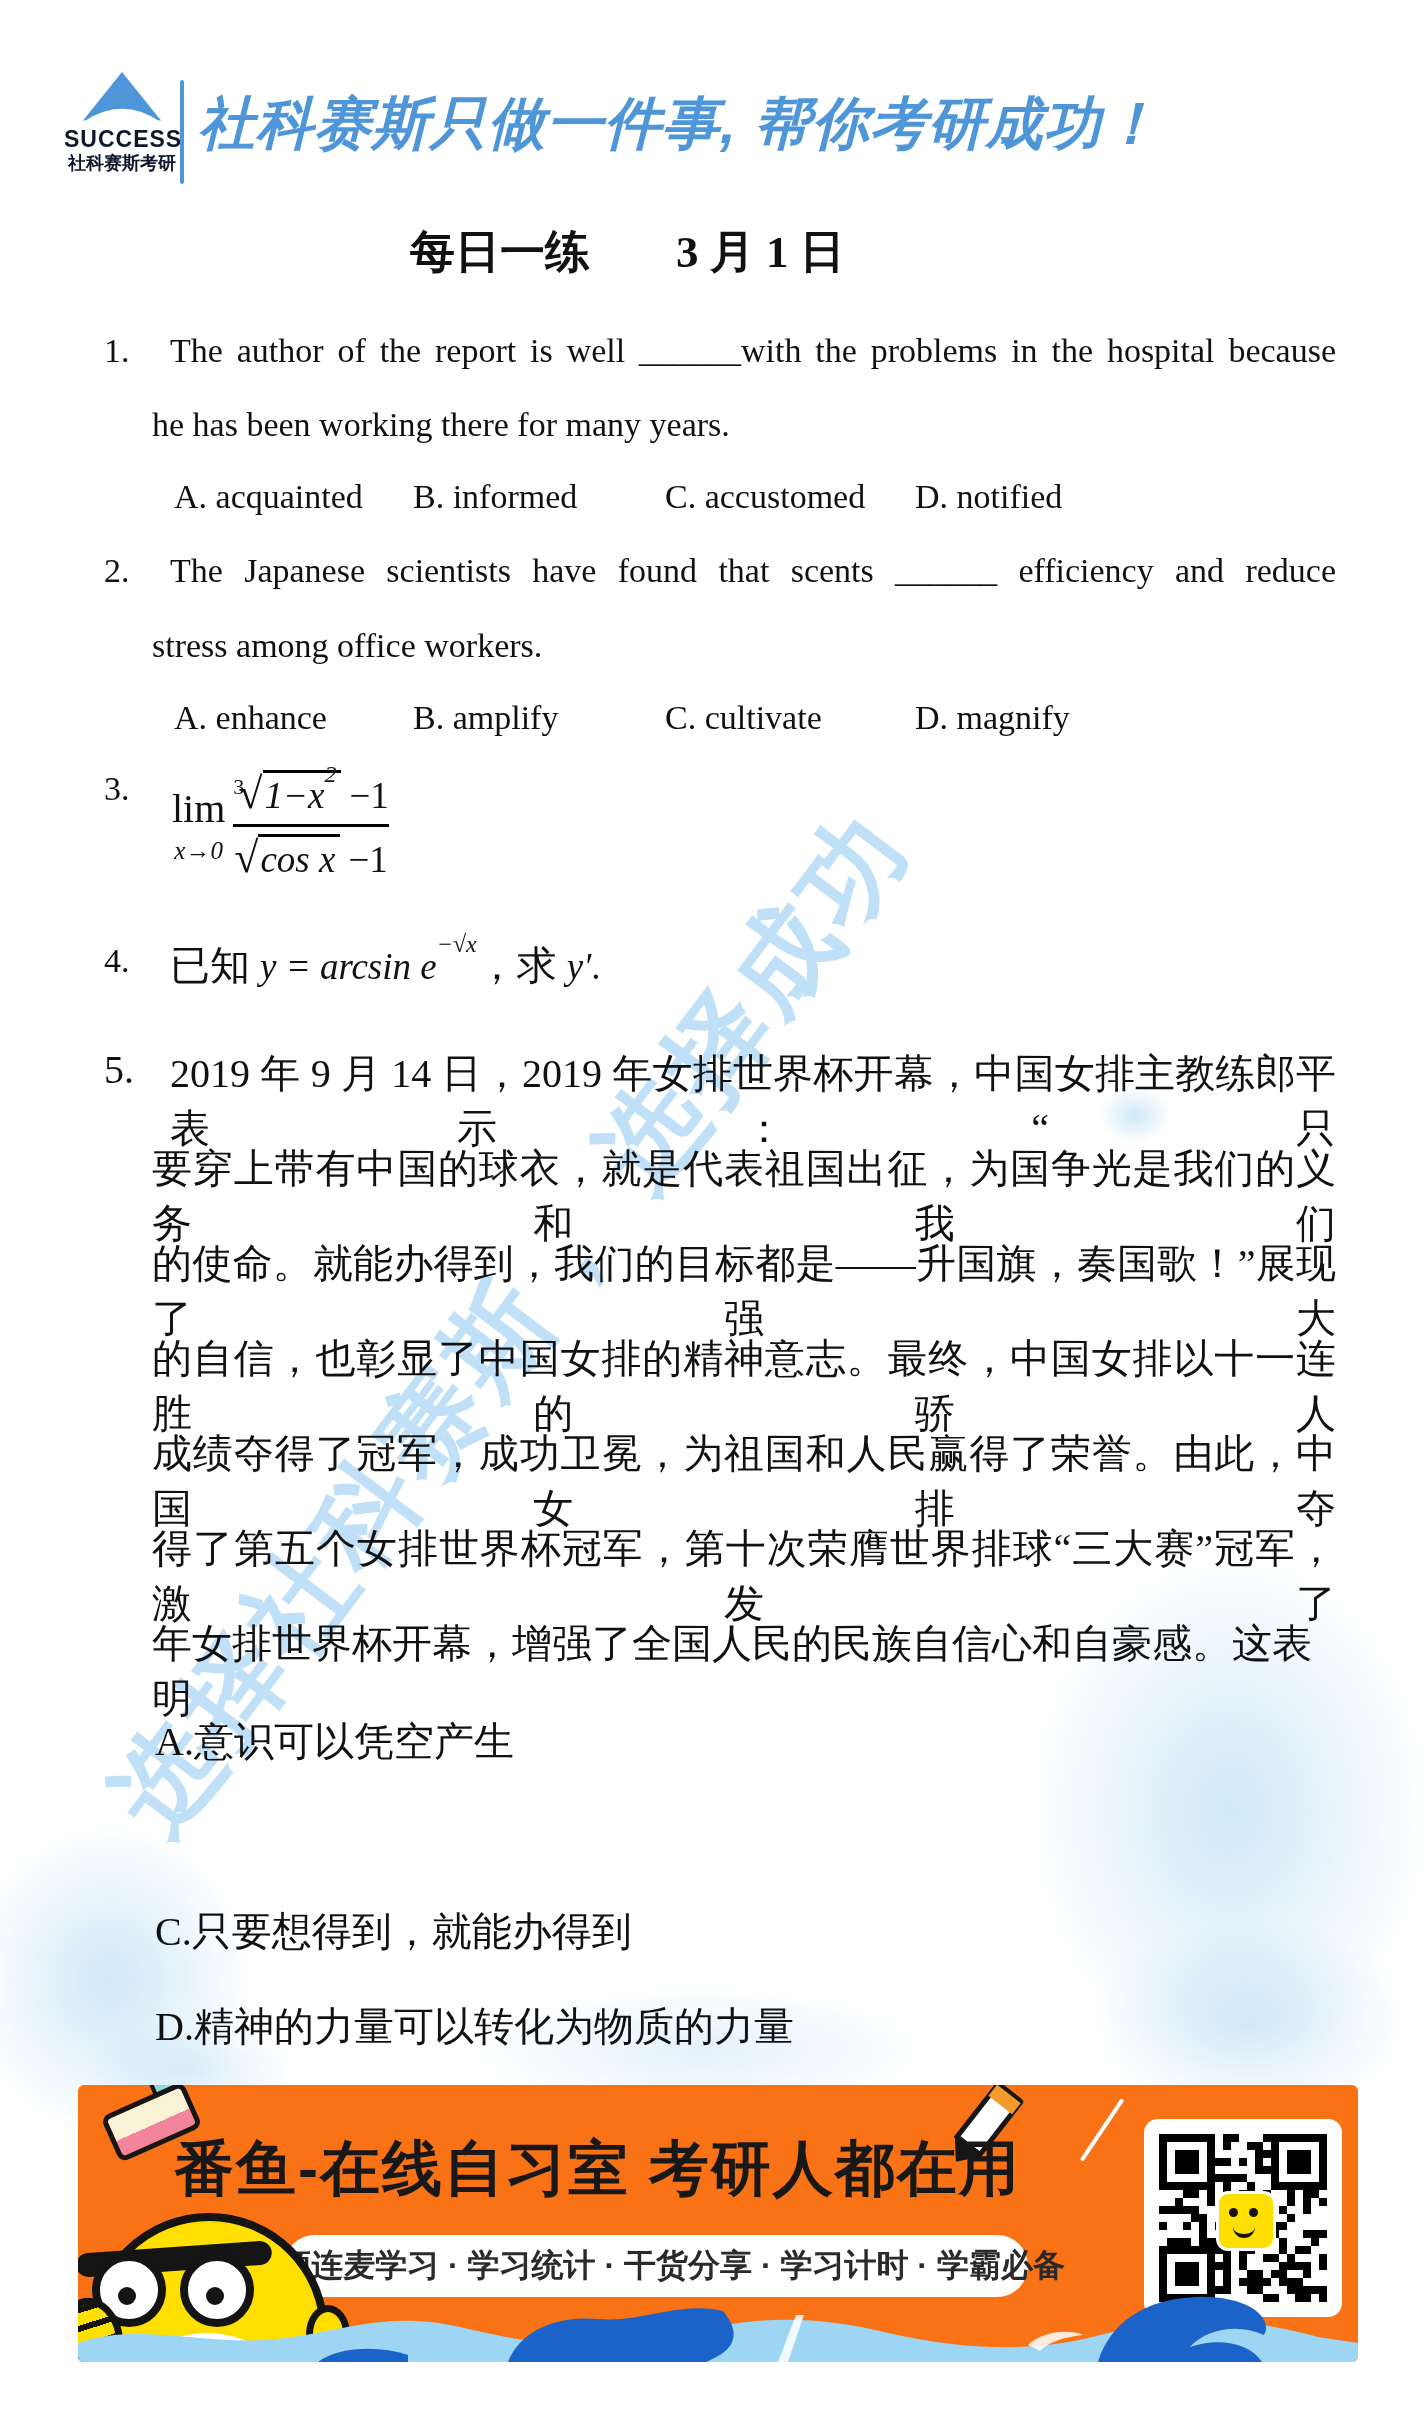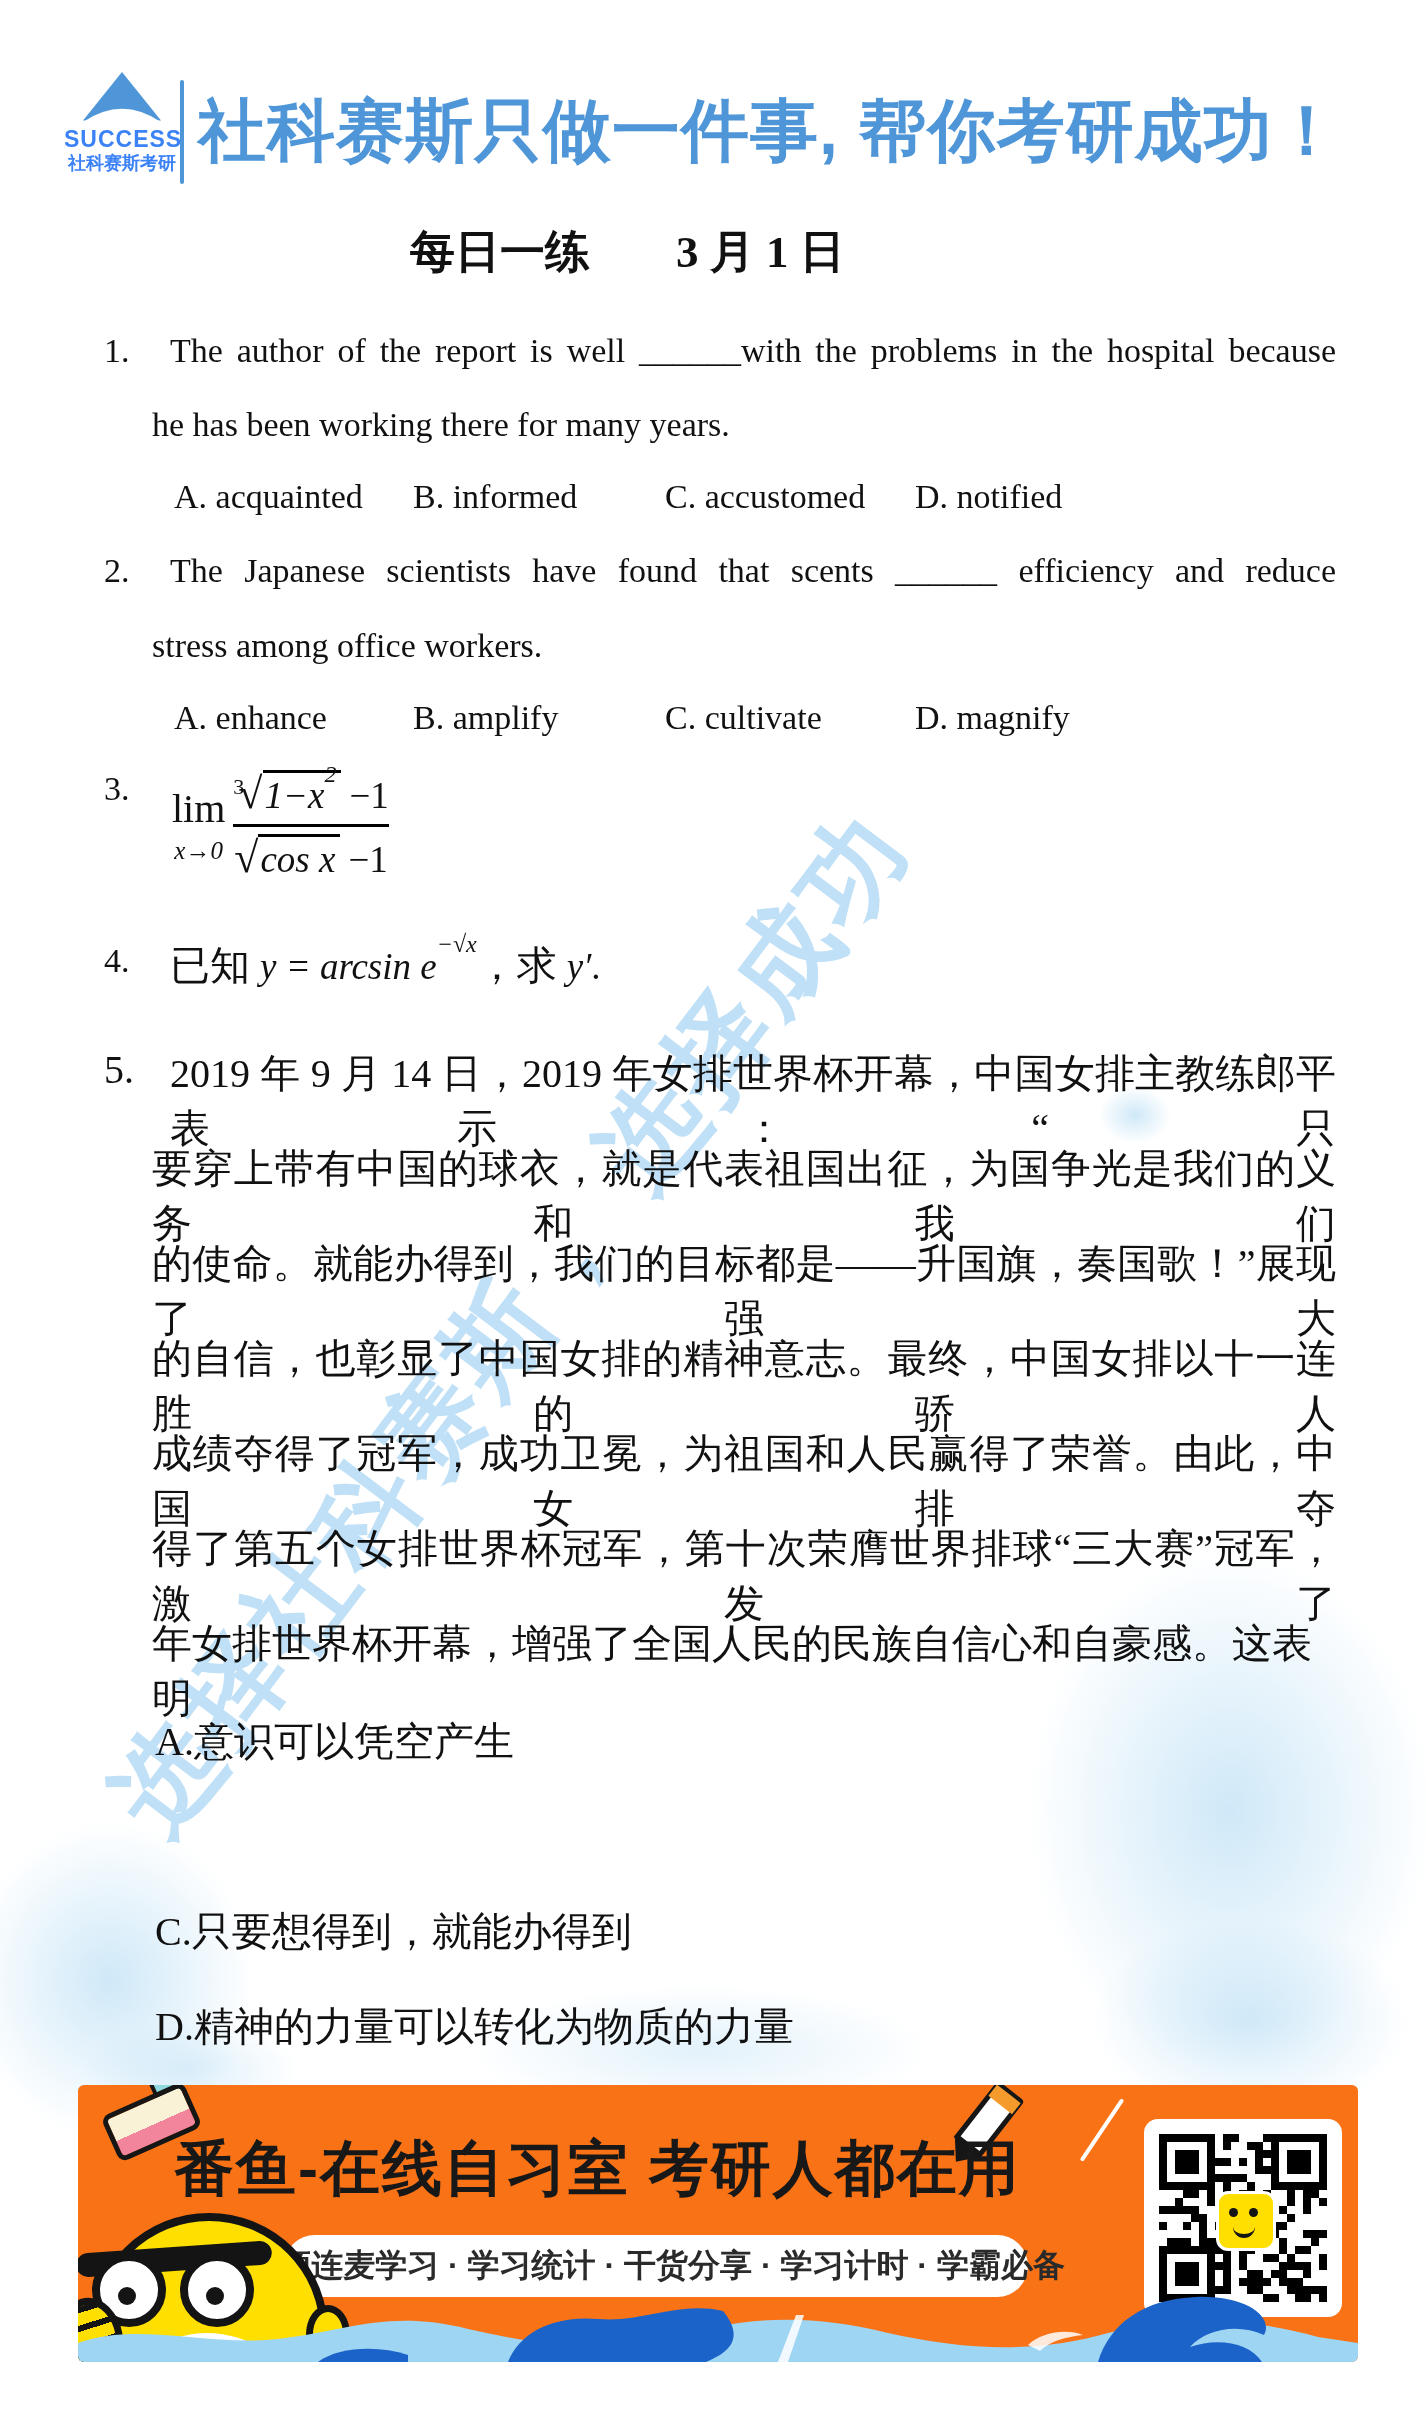--- a/index.html
+++ b/index.html
@@ -18,27 +18,27 @@
   .watermark {
     position:absolute; left:-130px; top:1215px; width:1340px; z-index:0;
     transform:rotate(-53deg);
     font-family:"Liberation Sans","DejaVu Sans",sans-serif;
     font-size:104px; font-weight:700; letter-spacing:6px;
     color:rgba(139,199,238,0.55); white-space:nowrap;
   }
 
   
   .logo { left:64px; top:72px; width:116px; text-align:center; z-index:1;
-    font-family:"Liberation Sans","DejaVu Sans",sans-serif; color:#3b82f6; }
+    font-family:"Liberation Sans","DejaVu Sans",sans-serif; color:#0f172a; }
   .logo-name { font-size:23px; font-weight:800; letter-spacing:1px; line-height:26px; }
   .logo-sub  { font-size:18px; font-weight:800; line-height:22px; }
   .hdr-divider { left:180px; top:80px; width:4px; height:104px; background:#4E96D8; border-radius:2px; z-index:1; }
   .slogan { left:198px; top:86px; z-index:1; white-space:nowrap;
     font-family:"Liberation Sans","DejaVu Sans",sans-serif;
-    font-size:68px; font-weight:900; letter-spacing:1px; color:#4E96D8; }
+    font-size:57px; font-weight:900; letter-spacing:1px; color:#4E96D8;font-style:italic; }
 
   
   .doc-title { left:410px; top:222px; z-index:1; font-size:45px; font-weight:700; white-space:nowrap; }
   .doc-title .gap { display:inline-block; width:86px; }
 
   
   .qno   { position:absolute; left:104px; font-size:34px; z-index:1; }
   .qline { position:absolute; font-size:34px; z-index:1; }
   .cjk   { font-size:40px; }
   .just  { text-align:justify; text-align-last:justify; }

